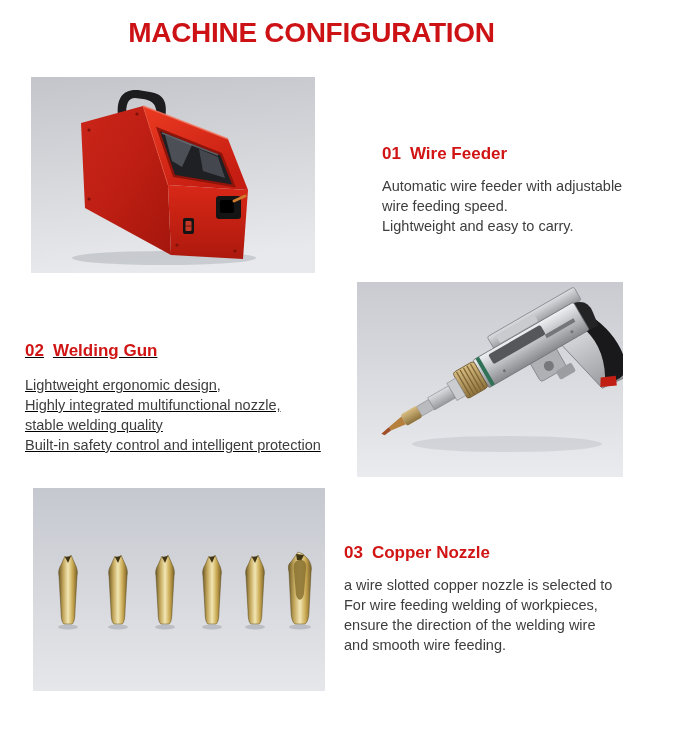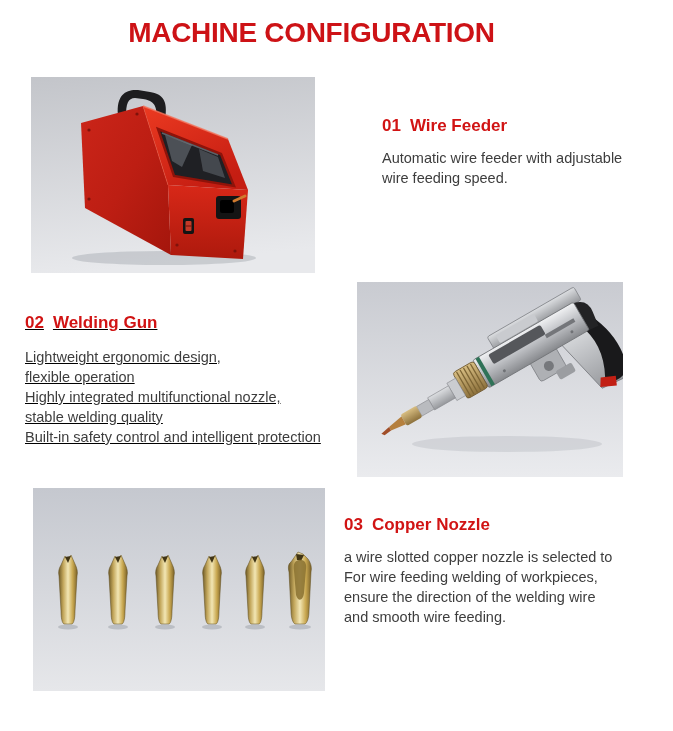--- a/index.html
+++ b/index.html
@@ -13,21 +13,21 @@
   .title{
     position:absolute;top:17px;left:0;width:100%;
     margin:0;text-align:center;
     font-size:28px;font-weight:bold;letter-spacing:-0.3px;
     color:#cd1216;
   }
   figure.img{position:absolute;margin:0;line-height:0;}
   .img1{left:31px;top:77px;width:284px;height:196px;}
   .img2{left:357px;top:282px;width:284px;height:195px;}
   .img3{left:33px;top:488px;width:292px;height:203px;}
-  .text{position:absolute;}
+  .text{position:absolute;margin-top:28px;}
   .text1{left:382px;top:117px;width:270px;}
   .text2{left:25px;top:314px;width:330px;text-decoration:underline;}
   .text3{left:344px;top:516px;width:315px;}
   .sec-h{
     margin:0;font-size:17px;font-weight:bold;color:#d11414;
     line-height:17px;
   }
   .text1 .sec-h{margin-bottom:14px;}
   .text2 .sec-h{margin-bottom:16px;}
   .text3 .sec-h{margin-bottom:14px;}
@@ -89,28 +89,28 @@
       <circle cx="204" cy="174" r="1.6" fill="#7e120b"></circle>
     </svg>
   </figure>
 
   <div class="text text1">
     <h2 class="sec-h">
       <span class="num">01</span><span>Wire Feeder</span>
     </h2>
     <p class="line">Automatic wire feeder with adjustable</p>
     <p class="line">wire feeding speed.</p>
+    <p class="line">Lightweight and easy to carry.</p>
   </div>
 
   <div class="text text2">
     <h2 class="sec-h">
       <span class="num">02</span><span>Welding Gun</span>
     </h2>
     <p class="line">Lightweight ergonomic design,</p>
-    <p class="line">flexible operation</p>
     <p class="line">Highly integrated multifunctional nozzle,</p>
     <p class="line">stable welding quality</p>
     <p class="line">Built-in safety control and intelligent protection</p>
   </div>
 
   <figure class="img img2">
     <svg width="284" height="195" viewBox="0 0 284 195">
       <defs>
         <linearGradient id="wgbg" x1="0" y1="0" x2="0" y2="1">
           <stop offset="0" stop-color="#c9cbd1"></stop>

